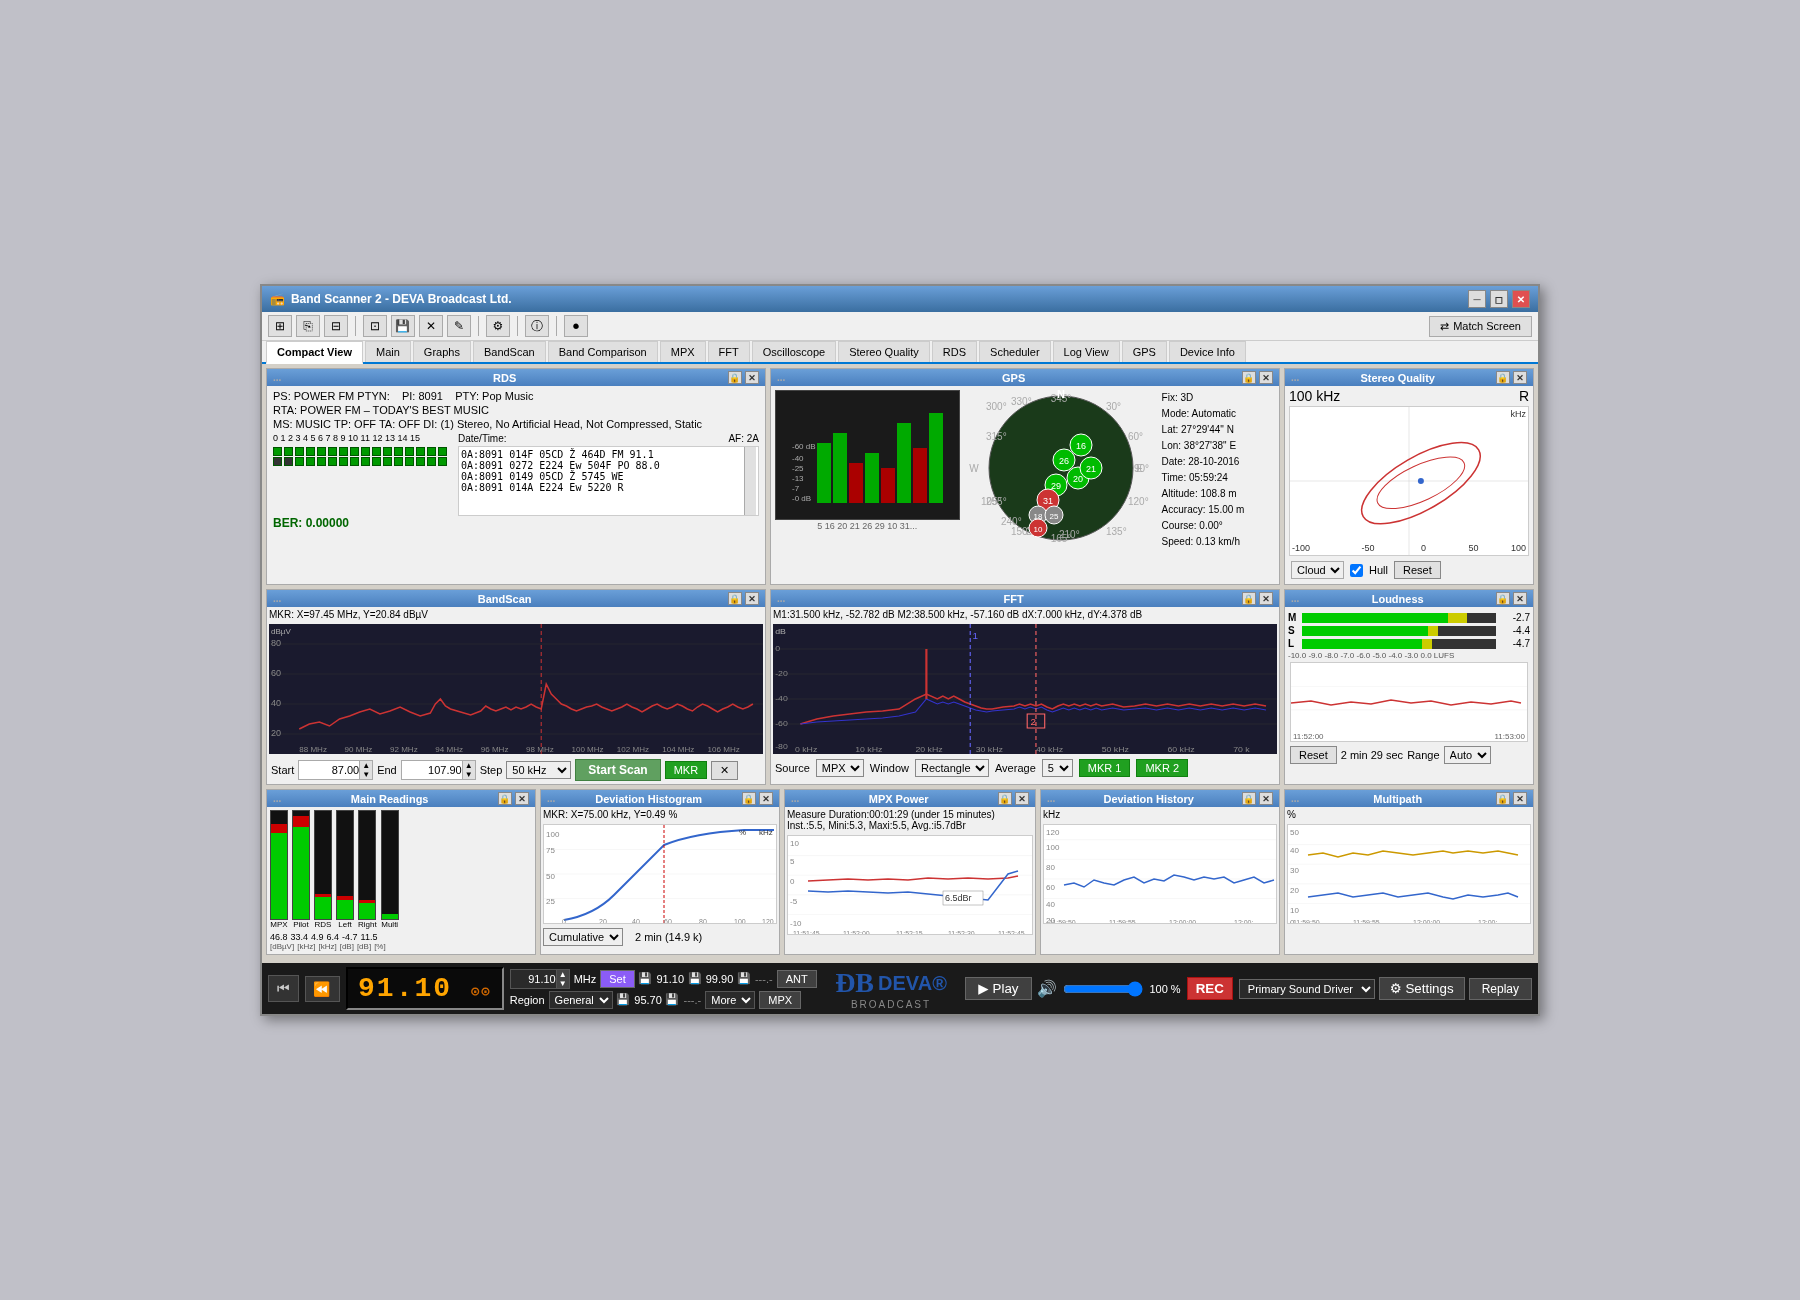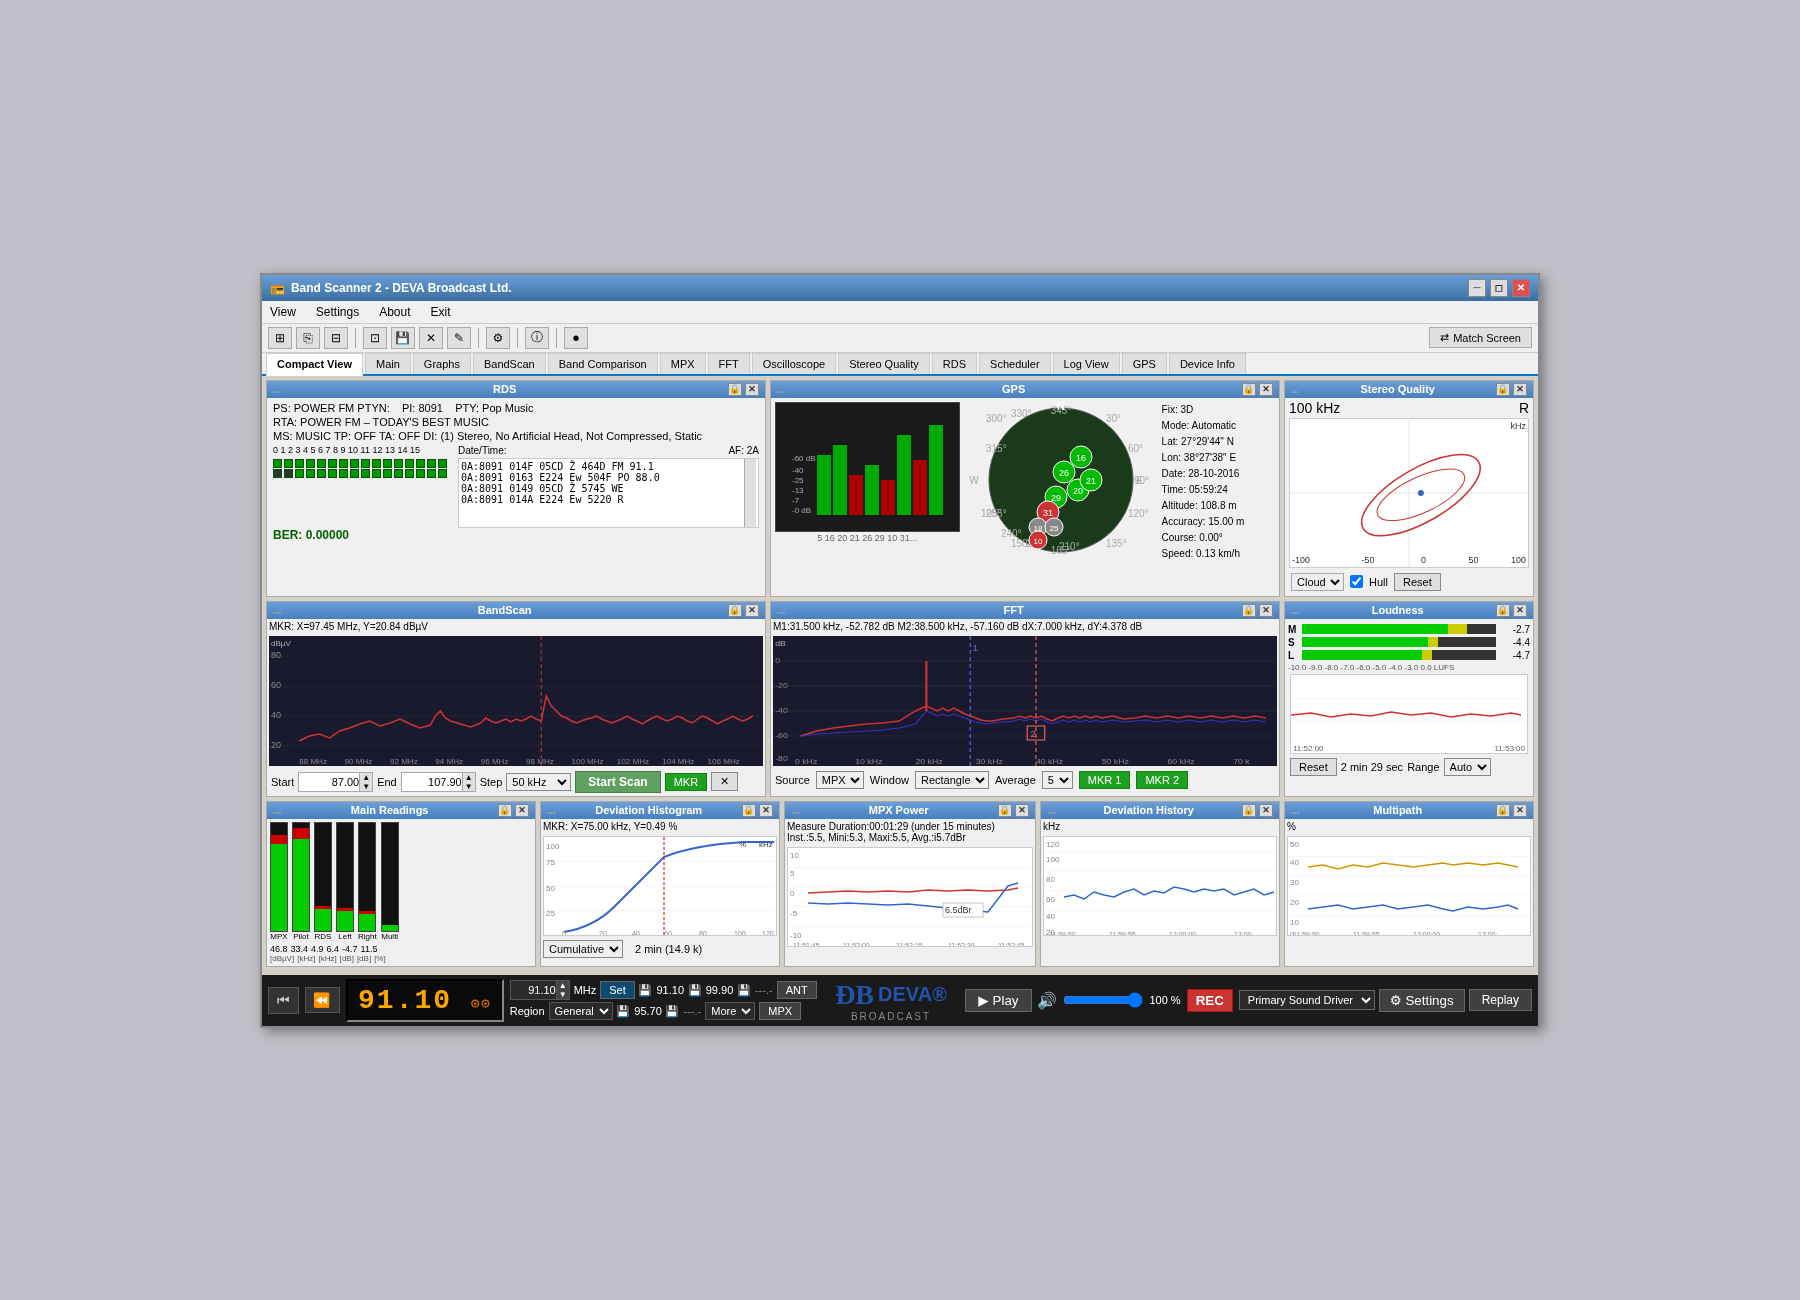--- a/index.html
+++ b/index.html
@@ -404,26 +404,20 @@
       <span>📻</span>
       <span>Band Scanner 2 - DEVA Broadcast Ltd.</span>
     </div>
     <div class="title-bar-controls">
       <div class="tb-btn">─</div>
       <div class="tb-btn">◻</div>
       <div class="tb-btn close">✕</div>
     </div>
   </div>
 
-  <div class="menu-bar">
-    <span class="menu-item">View</span>
-    <span class="menu-item">Settings</span>
-    <span class="menu-item">About</span>
-    <span class="menu-item">Exit</span>
-  </div>
 
   <div class="toolbar">
     <div class="tb-icon">⊞</div>
     <div class="tb-icon">⎘</div>
     <div class="tb-icon">⊟</div>
     <div class="tb-separator"></div>
     <div class="tb-icon">⊡</div>
     <div class="tb-icon">💾</div>
     <div class="tb-icon">✕</div>
     <div class="tb-icon">✎</div>
@@ -522,21 +516,21 @@
                 <div class="rds-cell" style="background:#090"></div>
               </div>
             </div>
             <div style="flex:1">
               <div style="display:flex; justify-content:space-between; font-size:10px; margin-bottom:2px;">
                 <span>Date/Time:</span>
                 <span>AF: 2A</span>
               </div>
               <div style="background:white; border:1px solid #ccc; padding:2px; font-size:10px; font-family:monospace; height:70px; overflow:hidden; position:relative;">
                 <div>0A:8091 014F 05CD Ž 464D FM   91.1</div>
-                <div>0A:8091 0163 E224 Ew 504F PO  88.0</div>
+                <div>0A:8091 0272 E224 Ew 504F PO  88.0</div>
                 <div>0A:8091 0149 05CD Ž 5745 WE</div>
                 <div>0A:8091 014A E224 Ew 5220 R</div>
                 <div style="position:absolute;right:2px;top:0;bottom:0;width:12px;background:#e0e0e0;border-left:1px solid #aaa;cursor:pointer;"></div>
               </div>
             </div>
           </div>
           <div class="ber-row">
             <span>BER: 0.00000</span>
           </div>
         </div>
@@ -1185,21 +1179,21 @@
     <div style="display:flex;flex-direction:column;gap:2px;">
       <div class="freq-controls">
         <div class="input-spin" style="background:#2a2a2a;border-color:#555;">
           <input value="91.10" style="background: rgb(42, 42, 42); color: white; width: 45px;">
           <div class="spin-btn" style="background:#444;border-color:#555;color:white;">
               <span>▲</span>
               <span>▼</span>
             </div>
         </div>
         <span style="color:white;font-size:11px;">MHz</span>
-        <button style="padding:2px 8px;background:#0c4a6e;border:1px solid #666;color:white;cursor:pointer;font-size:11px;">Set</button>
+        <button style="padding:2px 8px;background:#8b5cf6;border:1px solid #666;color:white;cursor:pointer;font-size:11px;">Set</button>
         <span style="color:#888;font-size:11px;">💾</span>
         <span style="color:white;font-size:11px;">91.10</span>
         <span style="color:#888;font-size:11px;">💾</span>
         <span style="color:white;font-size:11px;">99.90</span>
         <span style="color:#888;font-size:11px;">💾</span>
         <span style="color:#888;font-size:11px;">---.-</span>
         <button class="ant-btn">ANT</button>
       </div>
       <div class="freq-controls">
         <span style="color:white;font-size:11px;">Region</span>

